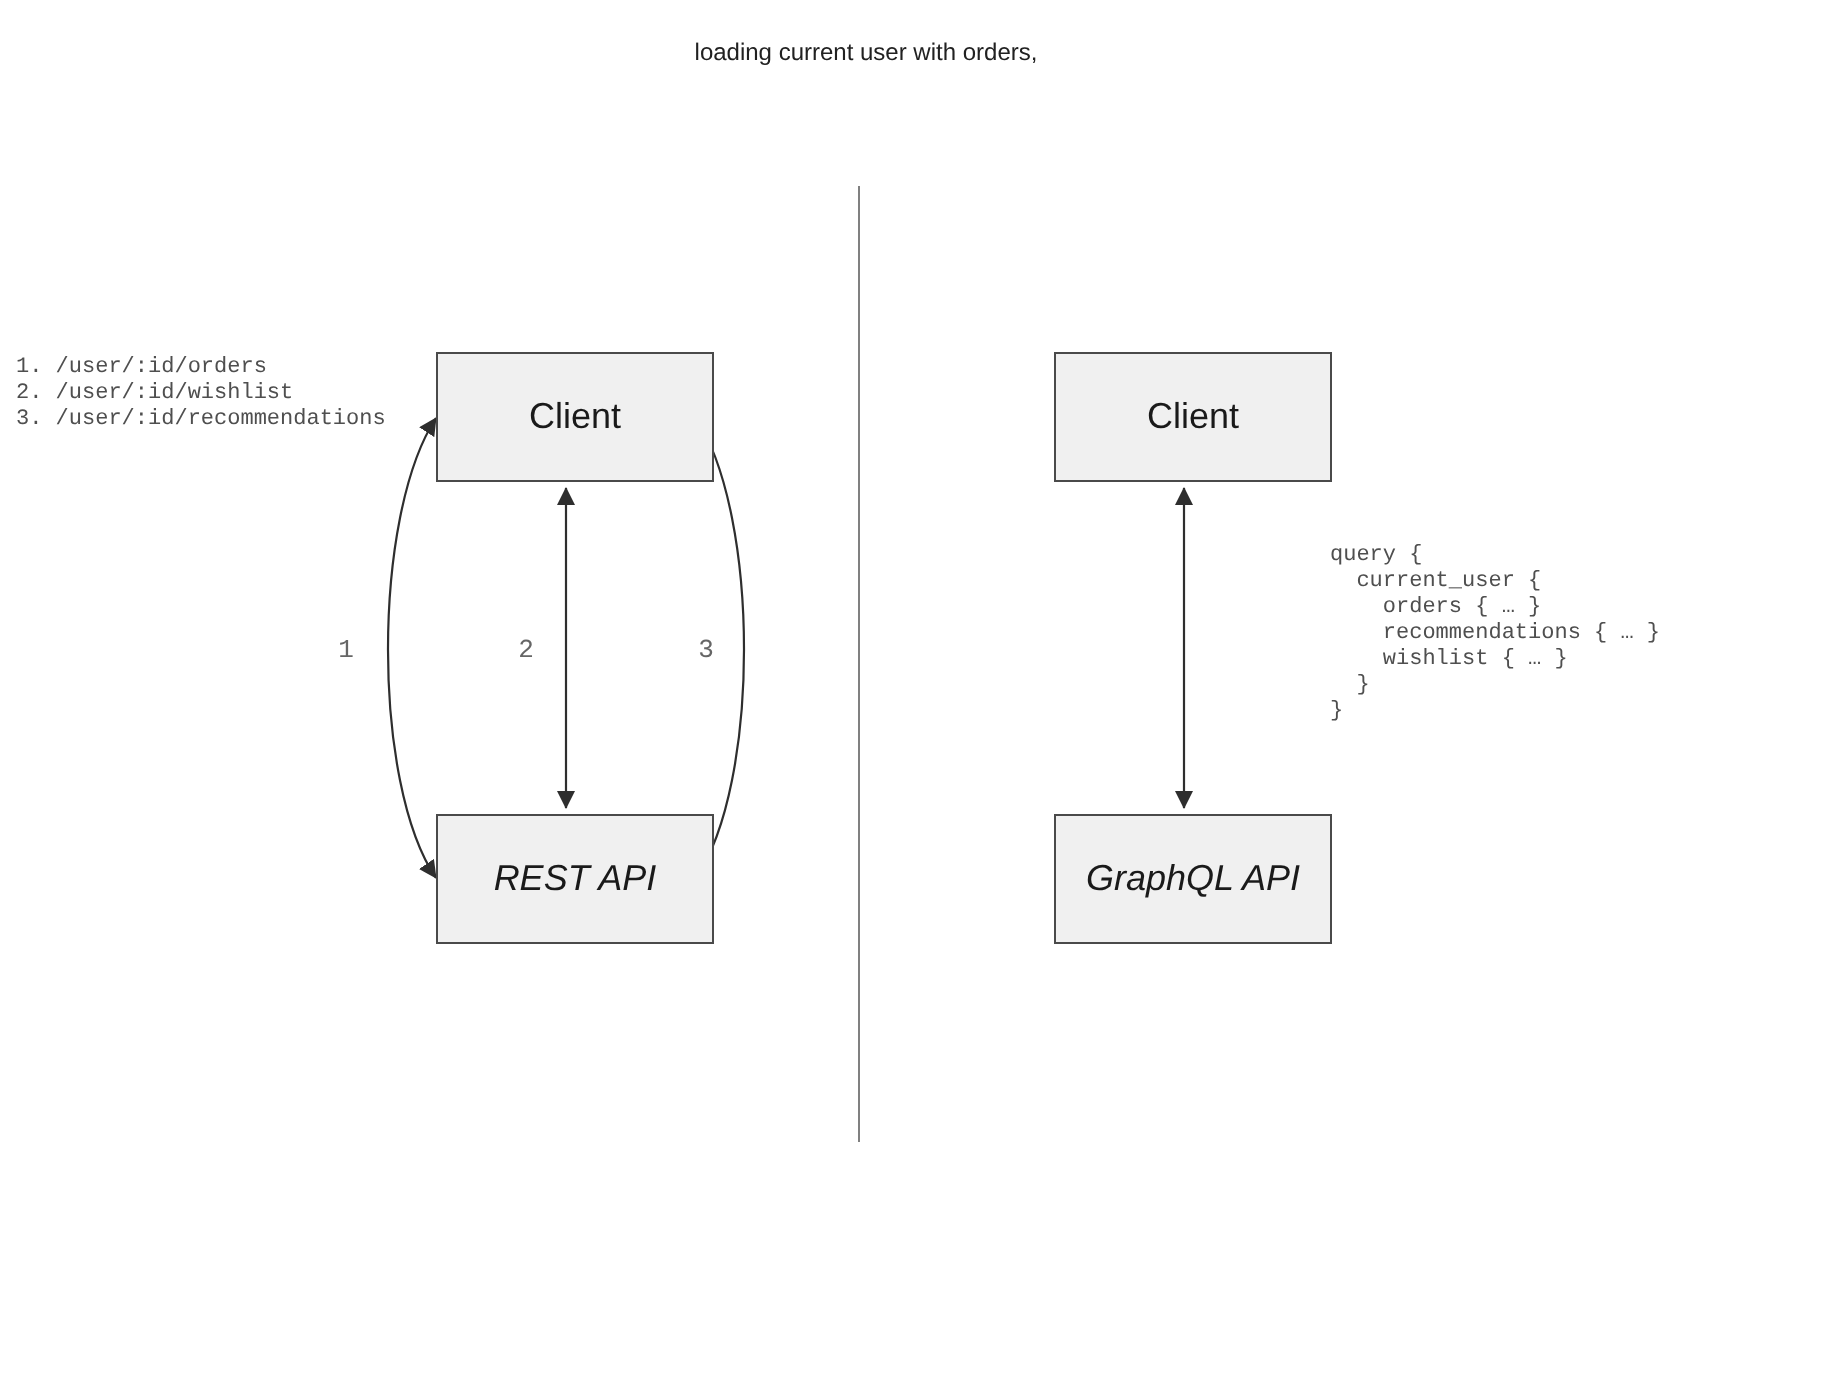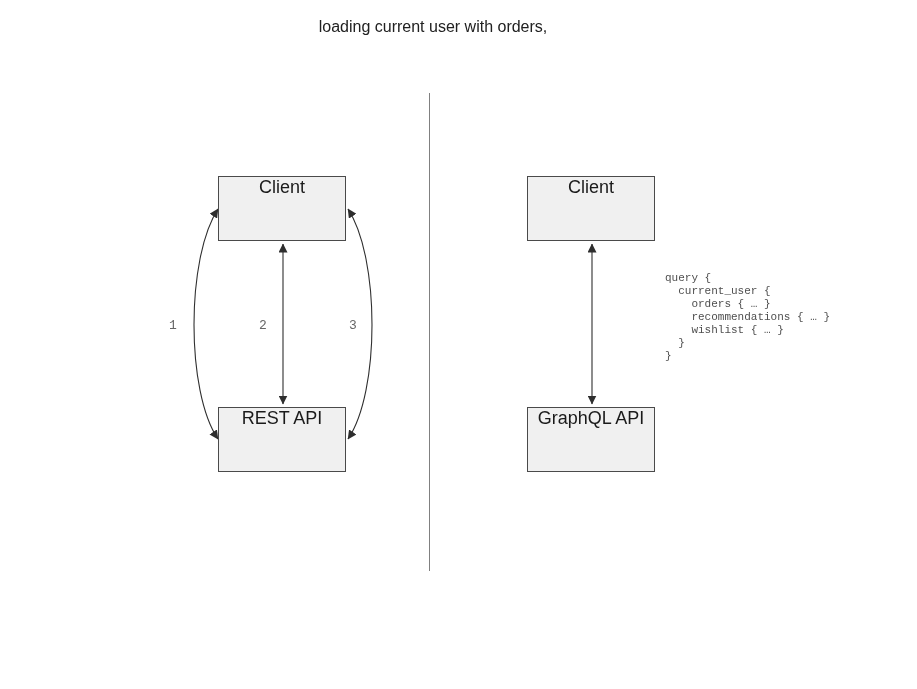--- a/index.html
+++ b/index.html
@@ -14,21 +14,21 @@
     background: #ffffff;
     overflow: hidden;
     font-family: "Liberation Sans", sans-serif;
   }
   .title {
     position: absolute;
     left: 233px;
     top: 16px;
     width: 400px;
     text-align: center;
-    font-size: 16px;
+    font-size: 12px;
     line-height: 21px;
     color: #212121;
   }
   .divider {
     position: absolute;
     left: 429px;
     top: 93px;
     width: 1px;
     height: 478px;
     background: #808080;
@@ -39,35 +39,35 @@
     top: 0;
     pointer-events: none;
   }
   .arrows path.link {
     fill: none;
     stroke: #2e2e2e;
     stroke-width: 1.1;
   }
   .box {
     position: absolute;
-    width: 128px;
+    width: 139px;
     height: 65px;
     box-sizing: border-box;
     background: #f0f0f0;
     border: 1px solid #4a4a4a;
     display: flex;
-    align-items: flex-start;
+    align-items: center;
     justify-content: center;
     font-size: 18px;
     color: #1a1a1a;
   }
   .box-client-left  { left: 218px; top: 176px; }
-  .box-rest-api     { left: 218px; top: 407px; }
+  .box-rest-api     { left: 218px; top: 407px; font-style: italic; }
   .box-client-right { left: 527px; top: 176px; }
-  .box-graphql-api  { left: 527px; top: 407px; }
+  .box-graphql-api  { left: 527px; top: 407px; font-style: italic; }
   pre.code {
     position: absolute;
     margin: 0;
     font-family: "Liberation Mono", monospace;
     font-size: 11px;
     line-height: 13px;
     color: #4f4f4f;
     white-space: pre;
   }
   .endpoints { left: 8px;   top: 178px; }
@@ -99,20 +99,23 @@
       <marker id="ah" markerUnits="userSpaceOnUse" markerWidth="9" markerHeight="9" refX="8.5" refY="4.5" orient="auto-start-reverse">
         <path d="M0,0 L9,4.5 L0,9 Z" fill="#2e2e2e"></path>
       </marker>
     </defs>
     <path class="link" d="M 218 209 C 186 258 186 392 218 439" marker-start="url(#ah)" marker-end="url(#ah)"></path>
     <path class="link" d="M 283 244 L 283 404" marker-start="url(#ah)" marker-end="url(#ah)"></path>
     <path class="link" d="M 348 209 C 380 258 380 392 348 439" marker-start="url(#ah)" marker-end="url(#ah)"></path>
     <path class="link" d="M 592 244 L 592 404" marker-start="url(#ah)" marker-end="url(#ah)"></path>
   </svg>
 
+  <pre class="code endpoints">1. /user/:id/orders
+2. /user/:id/wishlist
+3. /user/:id/recommendations</pre>
 
   <div class="box box-client-left">
     <span>Client</span>
   </div>
 
   <div class="box box-rest-api">
     <span>REST API</span>
   </div>
 
   <span class="num num-1">1</span>

